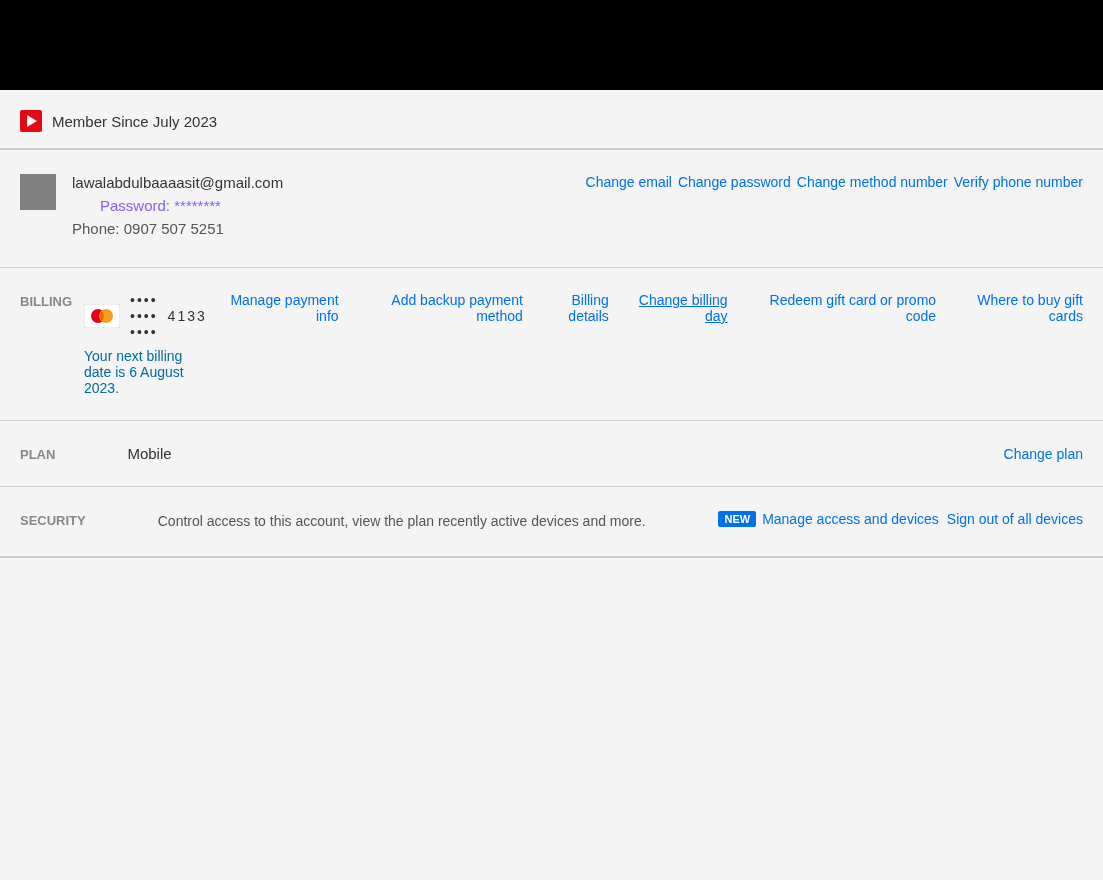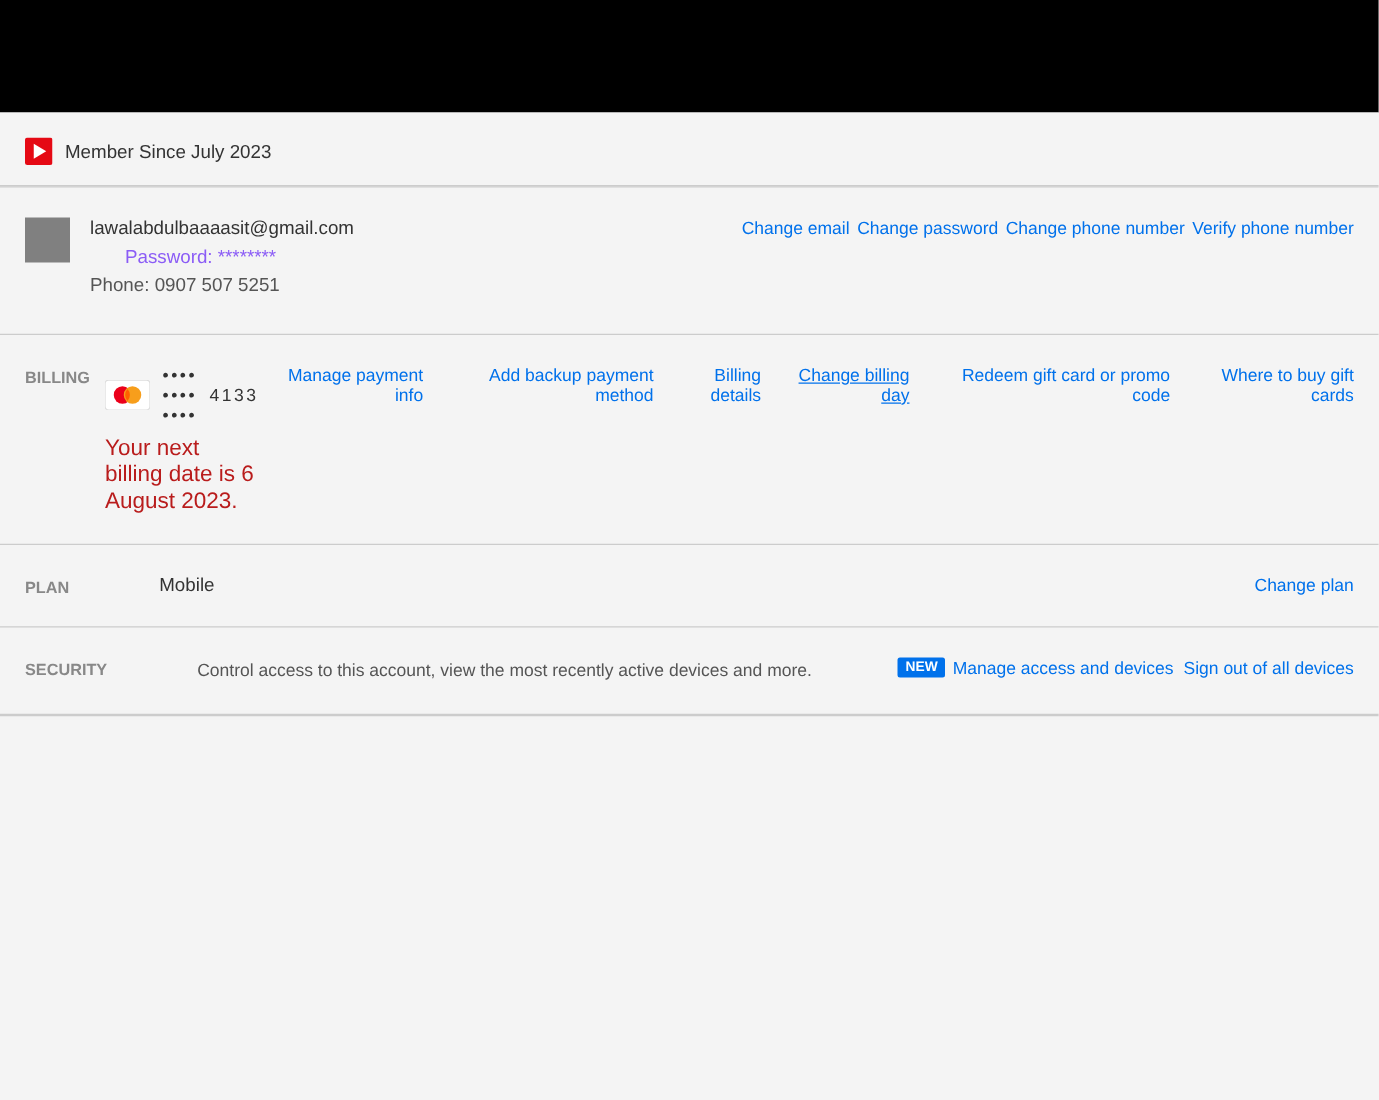--- a/index.html
+++ b/index.html
@@ -99,30 +99,30 @@
       flex-shrink: 0;
     }
 
     .card-dots {
       font-size: 14px;
       color: #333;
       letter-spacing: 2px;
     }
 
     .billing-date {
-      font-size: 18px;
-      color: #b91c1c;
+      font-size: 14px;
+      color: #0369a1;
     }
 
     
     .plan-section {
       border-bottom: 1px solid #ccc;
       padding: 24px 20px;
       display: flex;
-      align-items: flex-start;
+      align-items: flex-end;
     }
 
     .plan-content {
       flex: 1;
       padding-left: 60px;
       font-size: 15px;
       color: #333;
     }
 
     .plan-actions {
@@ -227,21 +227,21 @@
             <span>0907 507 5251</span>
           </div>
         </div>
       </div>
     </div>
   </div>
 
   <div class="section-actions">
     <a class="action-link">Change email</a>
     <a class="action-link">Change password</a>
-    <a class="action-link">Change phone number</a>
+    <a class="action-link">Change method number</a>
     <a class="action-link">Verify phone number</a>
   </div>
 </div>
 
 <div class="section">
   <div class="section-left">
     <div class="left-labels">BILLING</div>
     <div>
       <div class="card-row">
 
@@ -275,21 +275,21 @@
     <div class="plan-content">Mobile</div>
   </div>
   <div class="plan-actions">
     <a class="action-link">Change plan</a>
   </div>
 </div>
 
 <div class="security-section">
   <div class="section-left">
     <div class="left-labels">SECURITY</div>
-    <div class="security-content">Control access to this account, view the most recently active devices and more.</div>
+    <div class="security-content">Control access to this account, view the plan recently active devices and more.</div>
   </div>
   <div class="security-actions">
     <div class="manage-access-row">
       <span class="new-badge">NEW</span>
       <a class="action-link">Manage access and devices</a>
     </div>
     <a class="action-link">Sign out of all devices</a>
   </div>
 </div>
 

